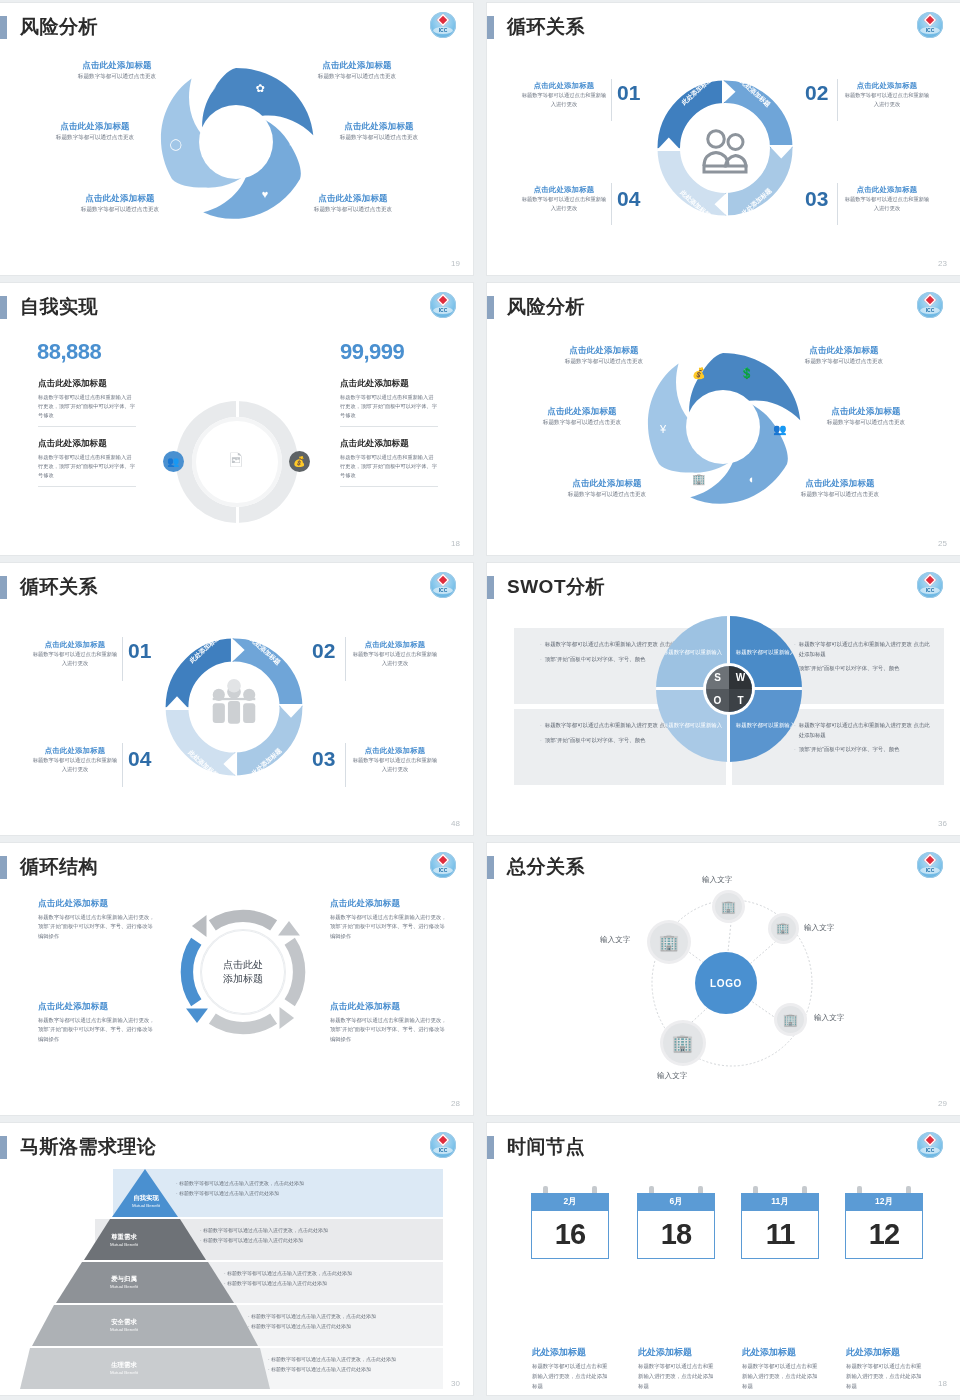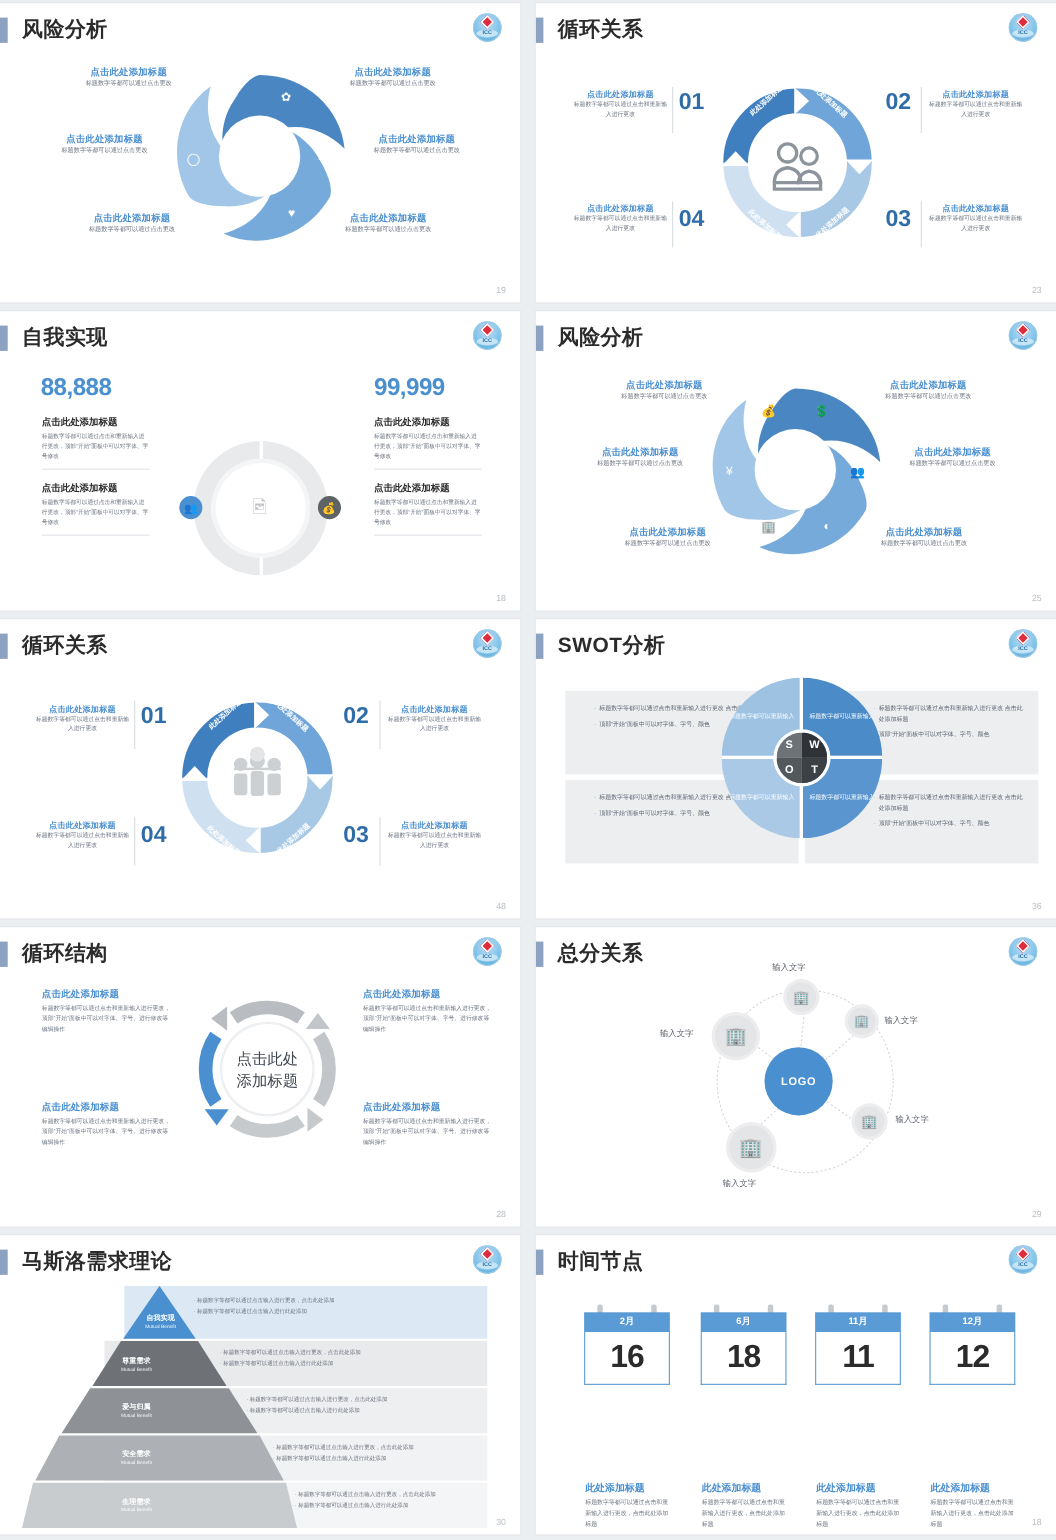--- a/index.html
+++ b/index.html
@@ -53,21 +53,21 @@
   .swq{position:absolute;width:73px;height:73px;display:flex;align-items:center;justify-content:center;text-align:center;}
   .swq span{font-size:5.4px;line-height:1.6;color:#fff;}
   .swotmid{position:absolute;left:50%;top:50%;transform:translate(-50%,-50%);width:46px;height:46px;border-radius:50%;
      overflow:hidden;box-shadow:0 0 0 3px #fff;}
   .swotmid div{position:absolute;width:23px;height:23px;display:flex;align-items:center;justify-content:center;
      color:#fff;font-size:10px;font-weight:bold;}
   
   .csring{position:absolute;left:170px;top:56px;width:146px;height:146px;}
   .cscenter{position:absolute;left:50%;top:50%;transform:translate(-50%,-50%);width:84px;height:84px;border-radius:50%;
      background:#fff;box-shadow:inset 0 0 0 1px #e9ecef;display:flex;align-items:center;justify-content:center;}
-  .cscenter span{font-size:14px;color:#3f4650;line-height:1.45;text-align:right;}
+  .cscenter span{font-size:10px;color:#3f4650;line-height:1.45;text-align:right;}
   .csblk{position:absolute;width:120px;}
   .csblk .h4{font-size:8.6px;margin-bottom:3px;}
   .csblk .p{font-size:5.3px;line-height:1.78;}
   
   .hub{position:absolute;left:208px;top:109px;width:62px;height:62px;border-radius:50%;background:#4a90d0;
      display:flex;align-items:center;justify-content:center;color:#fff;font-size:10px;font-weight:bold;letter-spacing:.6px;}
   .node{position:absolute;border-radius:50%;background:#e3e5e7;display:flex;align-items:center;justify-content:center;
      box-shadow:0 0 0 3px #ededef;}
   .node b{color:#fff;text-shadow:0 0 1px #b9bdc1;}
   .nlbl{position:absolute;font-size:7.6px;color:#5a6169;white-space:nowrap;}

